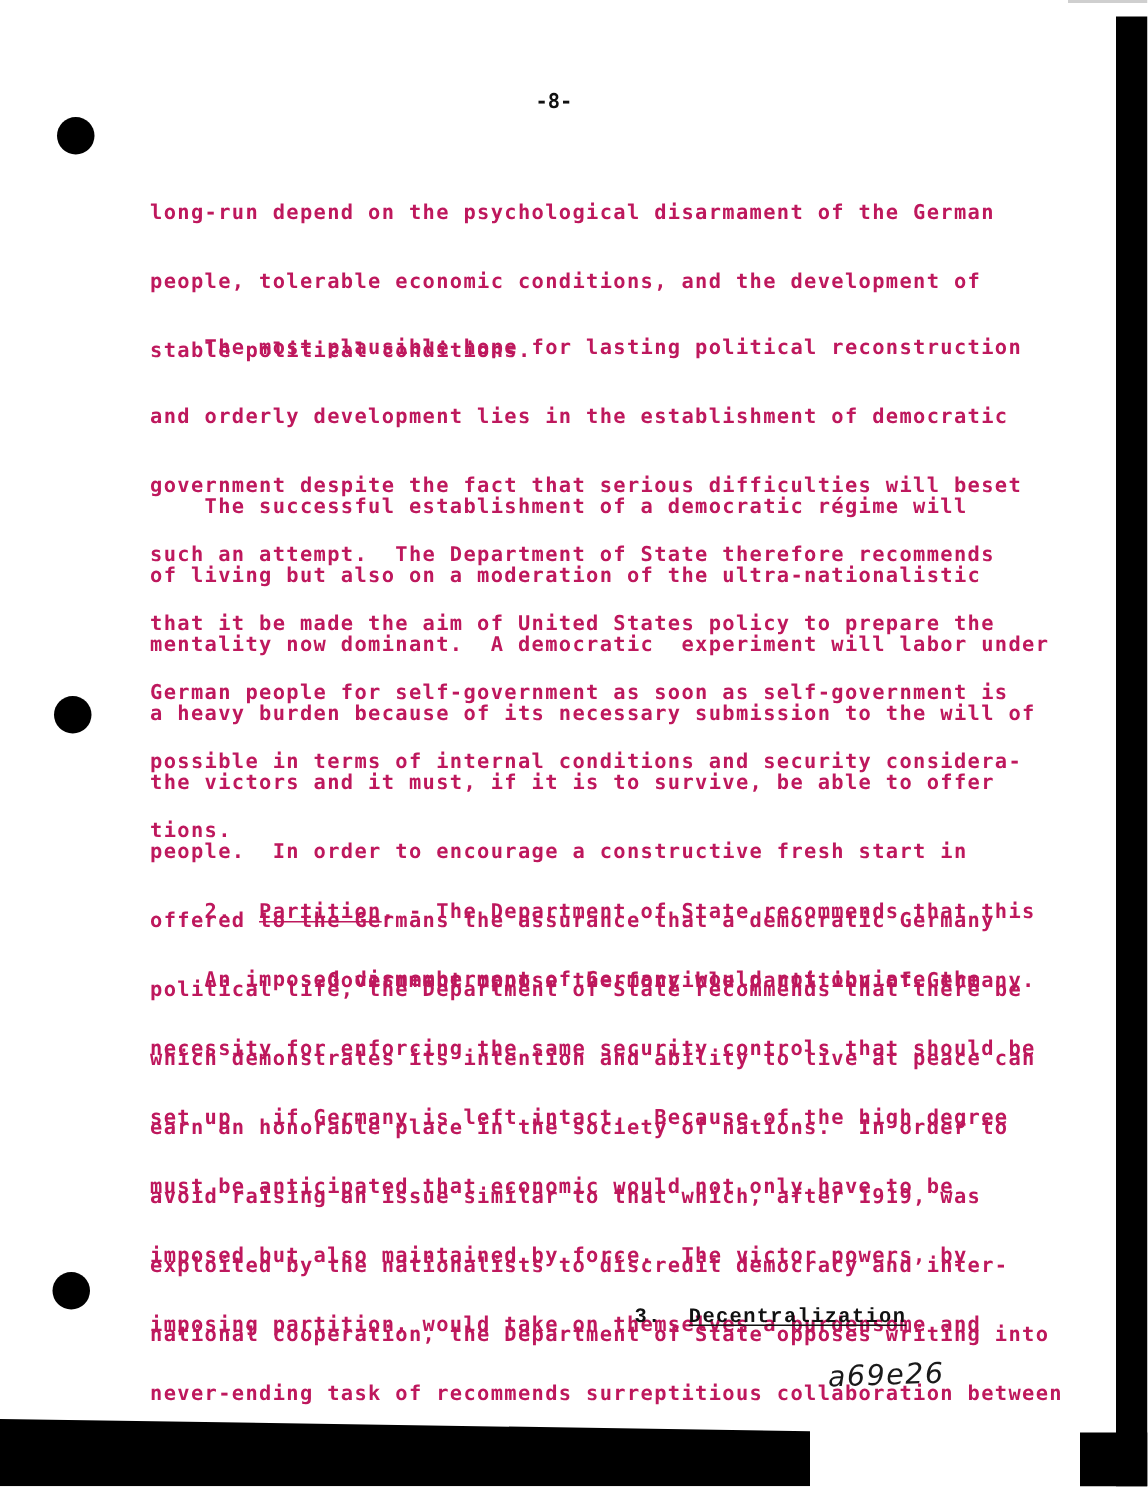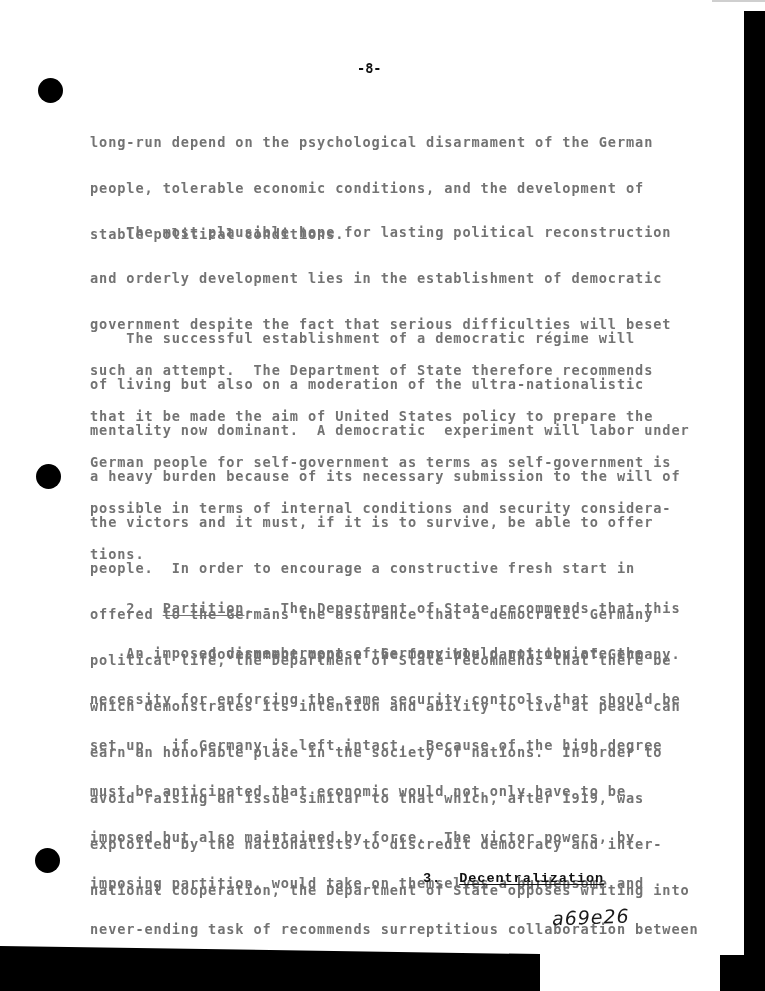--- a/index.html
+++ b/index.html
@@ -51,26 +51,26 @@
       background: #000000;
     }
     .hole-1 { left: 38px; top: 78px; }
     .hole-2 { left: 36px; top: 464px; }
     .hole-3 { left: 35px; top: 848px; }
 
     .typed {
       font-family: "DejaVu Sans Mono", "Liberation Mono", monospace;
       font-weight: bold;
       font-size: 13.6px;
-      color: #737373;
+      color: #be185d;
       letter-spacing: 0.9px;
       line-height: 15.35px;
       white-space: pre;
       position: absolute;
-      left: 90px;
+      left: 100px;
       margin: 0;
     }
     .page-number {
       position: absolute;
       left: 357px; top: 60px;
       font-family: "DejaVu Sans Mono", "Liberation Mono", monospace;
       font-weight: bold;
       font-size: 13.6px;
       color: #111111;
     }
@@ -122,21 +122,21 @@
     <span class="line">people, tolerable economic conditions, and the development of</span>
     <span class="line">stable political conditions.</span>
   </div>
 
   <div class="typed p2">
     <span class="line">    The most plausible hope for lasting political reconstruction</span>
     <span class="line">and orderly development lies in the establishment of democratic</span>
     <span class="line">government despite the fact that serious difficulties will beset</span>
     <span class="line">such an attempt.  The Department of State therefore recommends</span>
     <span class="line">that it be made the aim of United States policy to prepare the</span>
-    <span class="line">German people for self-government as terms as self-government is</span>
+    <span class="line">German people for self-government as soon as self-government is</span>
     <span class="line">possible in terms of internal conditions and security considera-</span>
     <span class="line">tions.</span>
   </div>
 
   <div class="typed p3">
     <span class="line">    The successful establishment of a democratic régime will</span>
     <span class="line">of living but also on a moderation of the ultra-nationalistic</span>
     <span class="line">mentality now dominant.  A democratic  experiment will labor under</span>
     <span class="line">a heavy burden because of its necessary submission to the will of</span>
     <span class="line">the victors and it must, if it is to survive, be able to offer</span>

